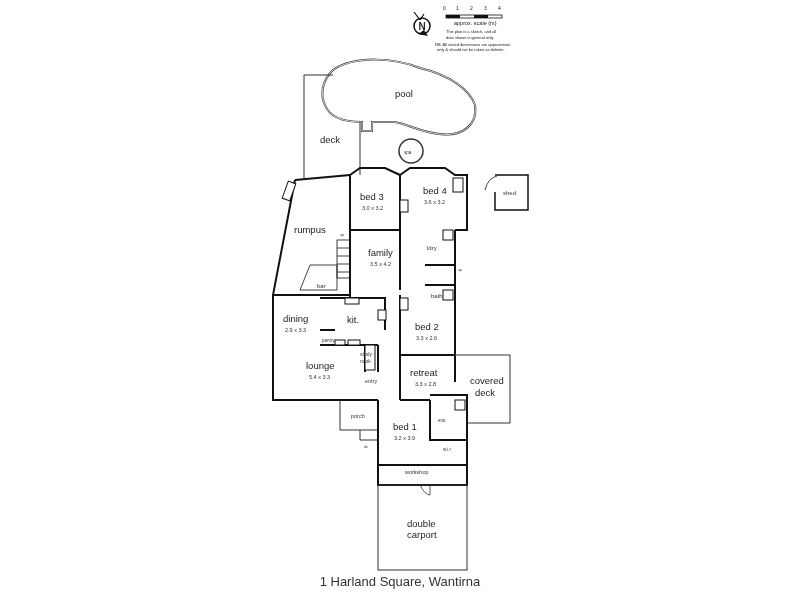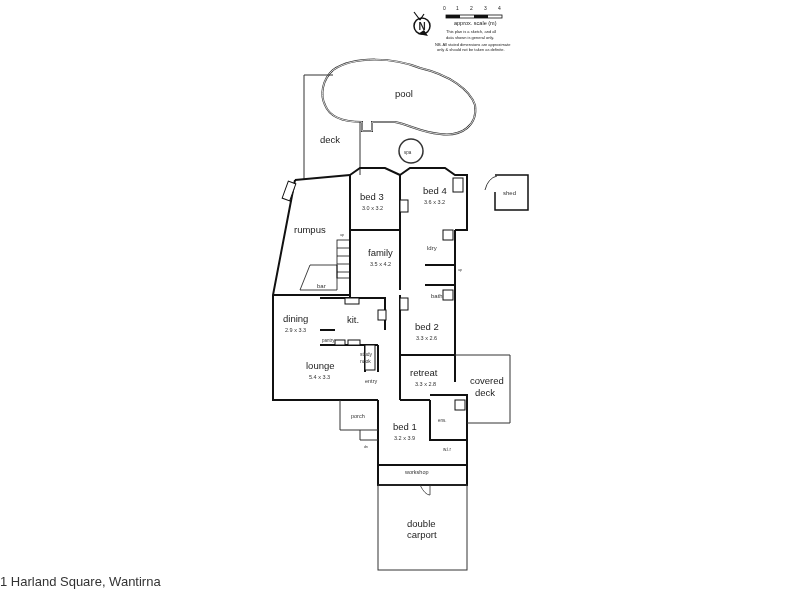--- a/index.html
+++ b/index.html
@@ -2,21 +2,21 @@
 <html><head>
 <meta charset="utf-8">
 <style>
   html, body { margin:0; padding:0; background:#ffffff; }
   body { width:800px; height:600px; position:relative; overflow:hidden; font-family:"Liberation Sans", sans-serif; color:#222; }
   svg { position:absolute; left:0; top:0; }
   .lbl { font-family:"Liberation Sans", sans-serif; fill:#222; }
   .room { font-size:9.5px; }
   .dim { font-size:5.5px; fill:#333; }
   .tiny { font-size:4.5px; fill:#333; }
-  .caption { position:absolute; left:0; width:800px; top:574px; text-align:left; font-size:13px; color:#333; font-family:"Liberation Sans", sans-serif; }
+  .caption { position:absolute; left:0; width:800px; top:574px; text-align:center; font-size:13px; color:#333; font-family:"Liberation Sans", sans-serif; }
   .notes { font-size:4px; fill:#222; }
 </style>
 </head>
 <body>
 
 <svg width="800" height="600" viewBox="0 0 800 600">
 
   <g>
     <circle cx="422" cy="26" r="8" fill="none" stroke="#111" stroke-width="1.5"></circle>
     <path d="M414 12 L420 20 M420 20 L424 14" stroke="#111" stroke-width="1.2" fill="none"></path>

